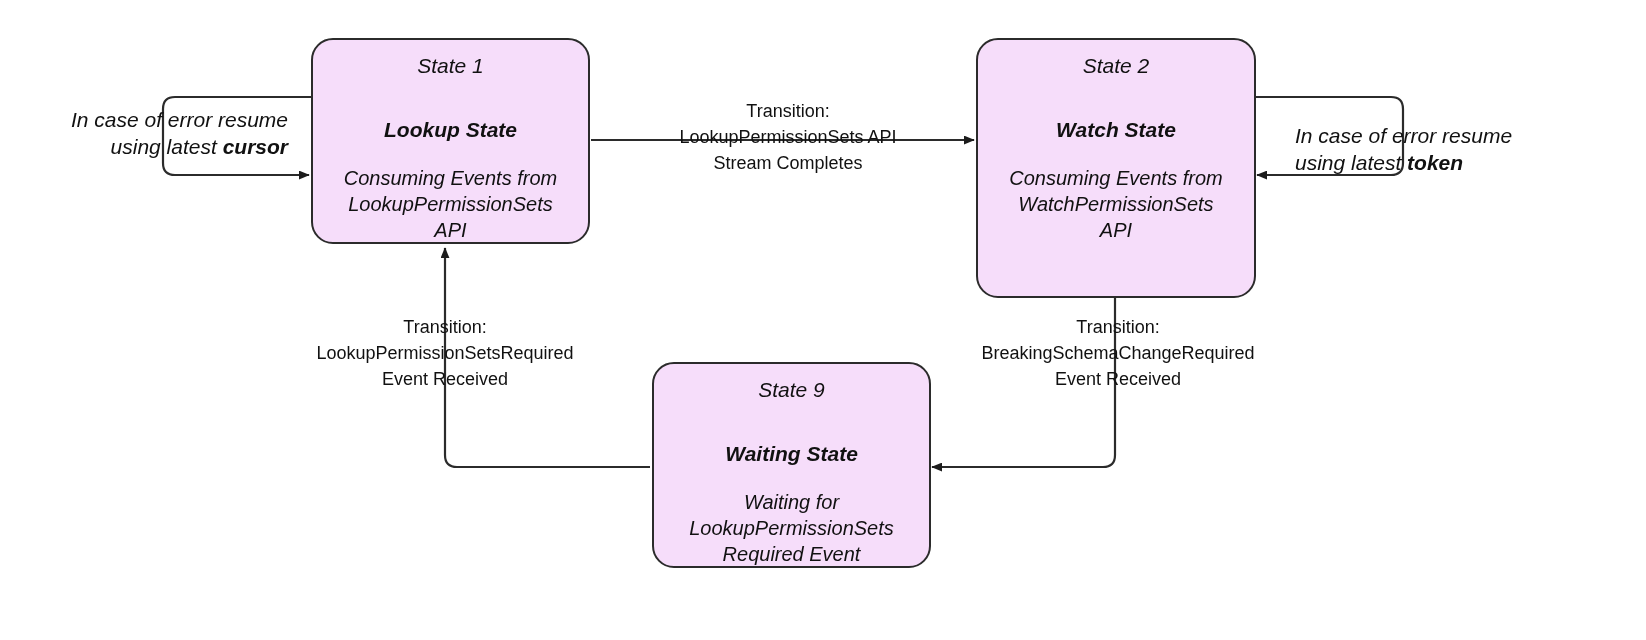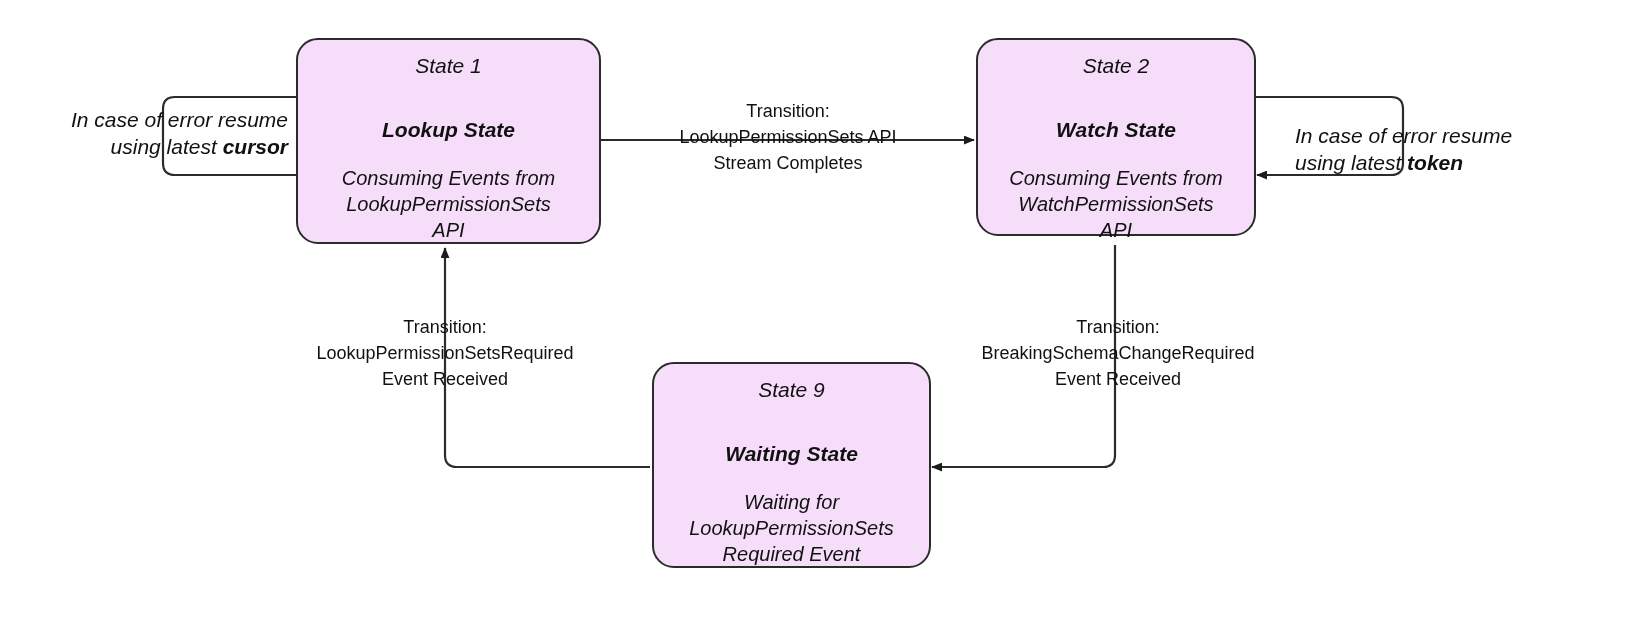--- a/index.html
+++ b/index.html
@@ -48,29 +48,29 @@
 
     <g>
       <path d="M1115,245 L1115,455 Q1115,467 1103,467 L932,467" stroke="#2b2b2b" stroke-width="2.2" fill="none" marker-end="url(#ah)"></path>
     </g>
 
     <g>
       <path d="M650,467 L457,467 Q445,467 445,455 L445,248" stroke="#2b2b2b" stroke-width="2.2" fill="none" marker-end="url(#ah)"></path>
     </g>
   </svg>
 
-  <div class="state-box" style="left:296px;top:38px;width:305px;height:206px;">
+  <div class="state-box" style="left:311px;top:38px;width:279px;height:206px;">
     <div class="state-id">State 1</div>
     <div class="state-name">Lookup State</div>
     <div class="state-desc">Consuming Events from
 LookupPermissionSets
 API</div>
   </div>
 
-  <div class="state-box" style="left:976px;top:38px;width:280px;height:198px;">
+  <div class="state-box" style="left:976px;top:38px;width:280px;height:260px;">
     <div class="state-id">State 2</div>
     <div class="state-name">Watch State</div>
     <div class="state-desc">Consuming Events from
 WatchPermissionSets
 API</div>
   </div>
 
   <div class="state-box" style="left:652px;top:362px;width:279px;height:206px;">
     <div class="state-id">State 9</div>
     <div class="state-name">Waiting State</div>

